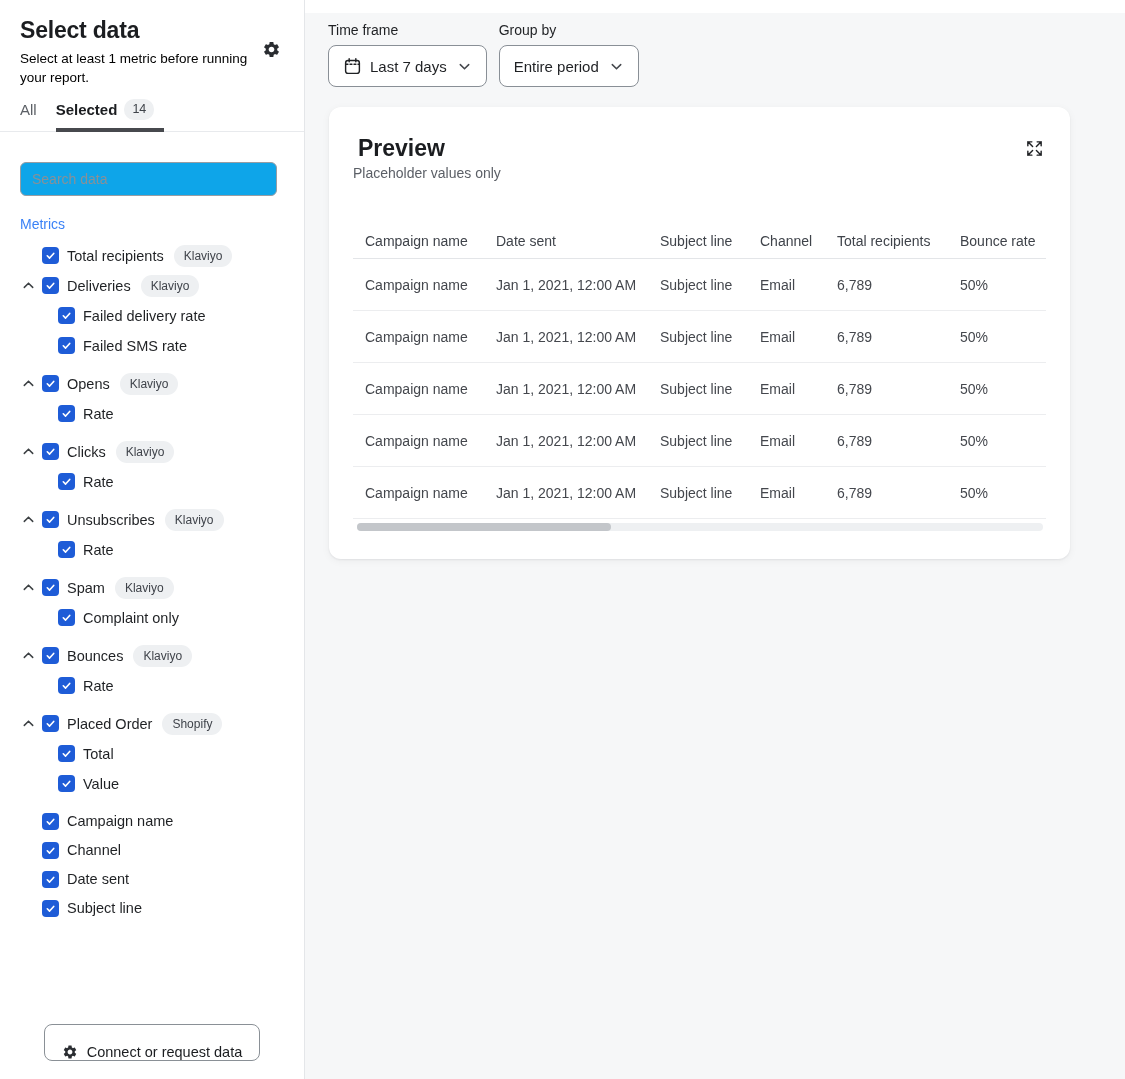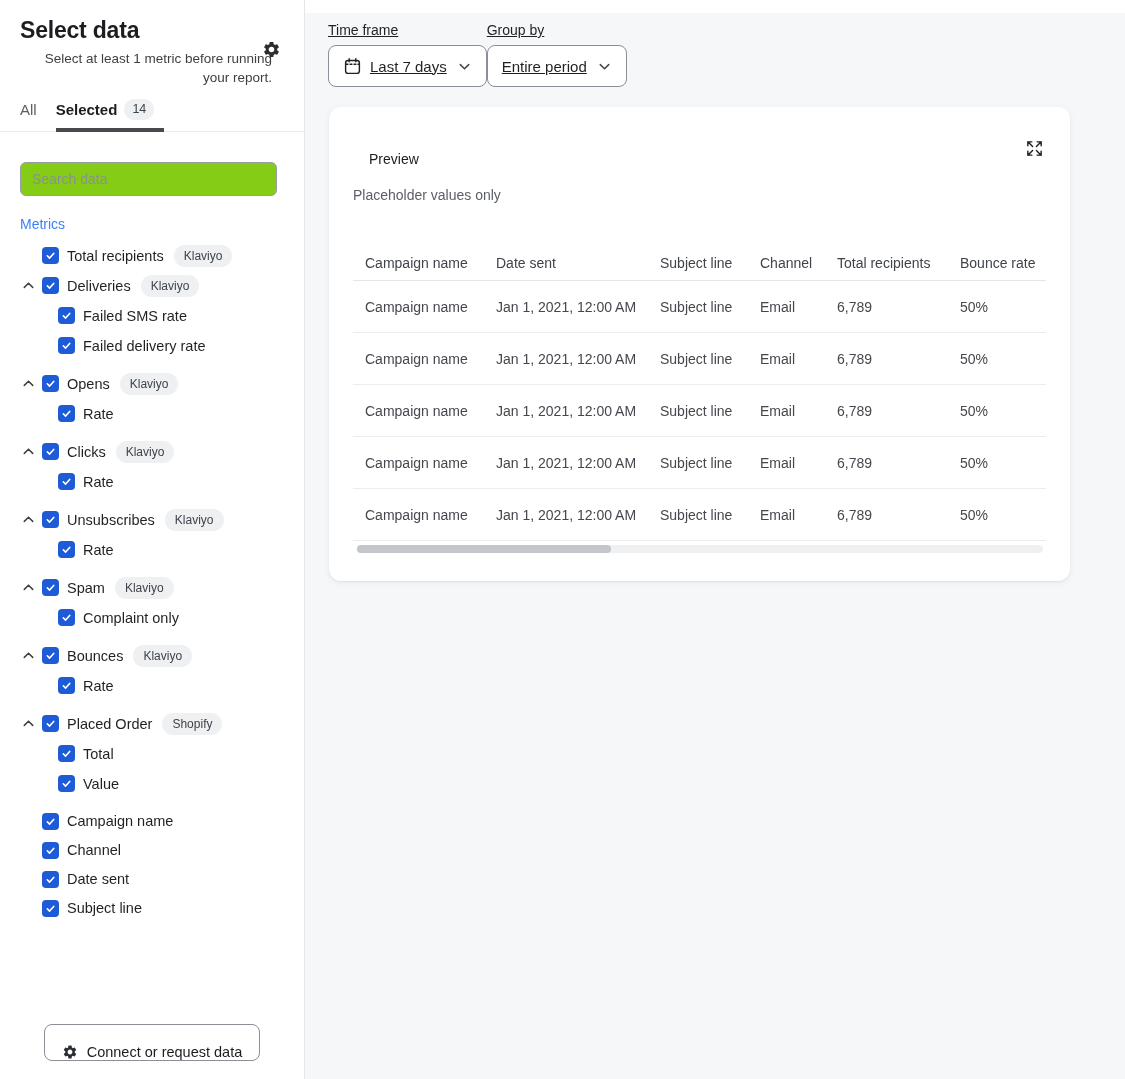--- a/index.html
+++ b/index.html
@@ -12,33 +12,33 @@
   }
   .app { display:flex; width:1125px; height:1079px; }
 
   
   .sidebar {
     width:305px; flex:none; background:#fff; border-right:1px solid #e4e6e9;
     display:flex; flex-direction:column; overflow:hidden;
   }
   .sidebar-header { padding:16px 20px 0; position:relative; flex:none; }
   .sidebar-title { margin:0; font-size:23px; line-height:28px; font-weight:700; letter-spacing:-0.2px; color:#1b1d20; }
-  .sidebar-subtitle { margin-top:5px; font-size:13.5px; line-height:19px; color:#404040; max-width:252px;text-align:right; }
+  .sidebar-subtitle { margin-top:5px; font-size:13.5px; line-height:19px; color:#000000; max-width:252px; }
   .gear-btn { position:absolute; top:38px; right:22px; width:22px; height:22px; border:none; background:none; padding:0; cursor:pointer; display:flex; align-items:center; justify-content:center; }
 
   .tabs { margin-top:12px; padding:0 20px; border-bottom:1px solid #e8eaed; display:flex; gap:19px; flex:none; }
   .tab { position:relative; padding-bottom:11px; font-size:15px; color:#5c6066; cursor:pointer; display:flex; align-items:center; gap:7px; }
   .tab.active { color:#1b1d20; font-weight:600; }
   .tab.active::after { content:""; position:absolute; left:0; right:-10px; bottom:-1px; height:4px; background:#47494d; }
   .count-badge { background:#eef0f2; color:#3f434a; font-size:12.5px; font-weight:400; line-height:1; padding:4px 8px; border-radius:10px; }
 
   .search-wrap { margin:30px 27px 0 20px; flex:none; }
   .search-input {
     width:100%; height:34px; border:1px solid #979da3; border-radius:6px;
-    padding:0 11px; font-size:14px; font-family:inherit; color:#1f2124; outline:none; background:#84cc16;
+    padding:0 11px; font-size:14px; font-family:inherit; color:#1f2124; outline:none; background:#0ea5e9;
   }
   .search-input::placeholder { color:#8a9096; }
 
   .sidebar-scroll { flex:1; padding:0 0 0 20px; overflow:hidden; }
   .section-label { margin-top:20px; font-size:14px; color:#3b82f6; }
   .metrics-list { margin-top:9px; }
 
   .metric-row, .child-row, .attr-row { display:flex; align-items:center; height:30px; }
   .chev-slot { width:16px; margin-right:6px; flex:none; display:flex; align-items:center; justify-content:center; cursor:pointer; }
   .metric-row .cb { margin-left:0; }
@@ -62,38 +62,38 @@
     display:flex; align-items:flex-end; gap:9px; height:37px; padding:0 17px;
     background:#fff; border:1px solid #8a9096; border-radius:8px; cursor:pointer;
     font-family:inherit; font-size:14.5px; color:#1b1d20;
   }
 
   
   .main { flex:1; display:flex; flex-direction:column; background:#fff; min-width:0; }
   .main-top-strip { height:13px; background:#fff; flex:none; }
   .main-body { flex:1; background:#f6f7f8; padding:9px 0 0 23px; overflow:hidden; }
 
-  .toolbar { display:flex; align-items:flex-end; gap:0;text-decoration:underline; }
+  .toolbar { display:flex; align-items:flex-end; gap:12px; }
   .control-group { display:flex; flex-direction:column; }
   .control-label { font-size:14px; color:#1f2124; margin-bottom:7px; }
   .drop-btn, .filter-btn {
     display:flex; align-items:center; gap:8px; height:42px; padding:14px 14px;
     background:#fff; border:1px solid #898f96; border-radius:8px; cursor:pointer;
     font-family:inherit; font-size:15px; color:#1f2124; white-space:nowrap;
   }
   .drop-btn .chev-down { margin-left:2px; display:flex; }
 
   
   .card {
     margin:20px 15px 0 1px; width:741px; background:#fff; border-radius:12px;
     box-shadow:0 1px 2px rgba(30,33,38,.07), 0 2px 8px rgba(30,33,38,.05);
     padding:0 24px 28px;
   }
   .card-header { display:flex; justify-content:space-between; align-items:flex-start; padding-top:24px; }
-  .card-title { margin:16px; font-size:14px; font-weight:400; color:#1b1d20; line-height:24px; }
+  .card-title { margin:5px; font-size:23px; font-weight:700; color:#1b1d20; line-height:24px; }
   .card-subtitle { margin-top:4px; font-size:14px; color:#5b5f66; }
   .expand-btn { border:none; background:none; padding:2px; margin-top:6px; cursor:pointer; display:flex; }
 
   .ptable { margin-top:42px; }
   .tr, .thead { display:grid; grid-template-columns:131px 164px 100px 77px 123px 1fr; align-items:center; }
   .thead { height:36px; border-bottom:1px solid #e3e5e8; }
   .th { padding-left:12px; font-size:14px; color:#3f434a; white-space:nowrap; }
   .tr { height:52px; border-bottom:1px solid #ecedef; }
   .td { padding-left:12px; font-size:14px; color:#44474d; white-space:nowrap; overflow:hidden; }
 
@@ -167,30 +167,30 @@
       <span class="row-label">Deliveries</span>
       <span class="pill">Klaviyo</span>
     </div>
     <div class="metric-children">
   <div class="child-row">
     <span class="cb" role="checkbox" aria-checked="true">
   <svg width="11" height="11" viewBox="0 0 12 12" fill="none" stroke="#ffffff" stroke-width="1.8" stroke-linecap="round" stroke-linejoin="round">
                     <polyline points="2.5 6.3 5 8.8 9.5 3.8"></polyline>
                   </svg>
 </span>
+    <span class="row-label">Failed delivery rate</span>
+  </div>
+
+  <div class="child-row">
+    <span class="cb" role="checkbox" aria-checked="true">
+  <svg width="11" height="11" viewBox="0 0 12 12" fill="none" stroke="#ffffff" stroke-width="1.8" stroke-linecap="round" stroke-linejoin="round">
+                    <polyline points="2.5 6.3 5 8.8 9.5 3.8"></polyline>
+                  </svg>
+</span>
     <span class="row-label">Failed SMS rate</span>
-  </div>
-
-  <div class="child-row">
-    <span class="cb" role="checkbox" aria-checked="true">
-  <svg width="11" height="11" viewBox="0 0 12 12" fill="none" stroke="#ffffff" stroke-width="1.8" stroke-linecap="round" stroke-linejoin="round">
-                    <polyline points="2.5 6.3 5 8.8 9.5 3.8"></polyline>
-                  </svg>
-</span>
-    <span class="row-label">Failed delivery rate</span>
   </div>
 </div>
   </div>
 
   <div class="metric-group has-kids">
     <div class="metric-row">
       <span class="chev-slot">
         <svg width="15" height="15" viewBox="0 0 16 16" fill="none" stroke="#3c4043" stroke-width="1.6" stroke-linecap="round" stroke-linejoin="round">
                   <polyline points="3.5 10 8 5.5 12.5 10"></polyline>
                 </svg>

